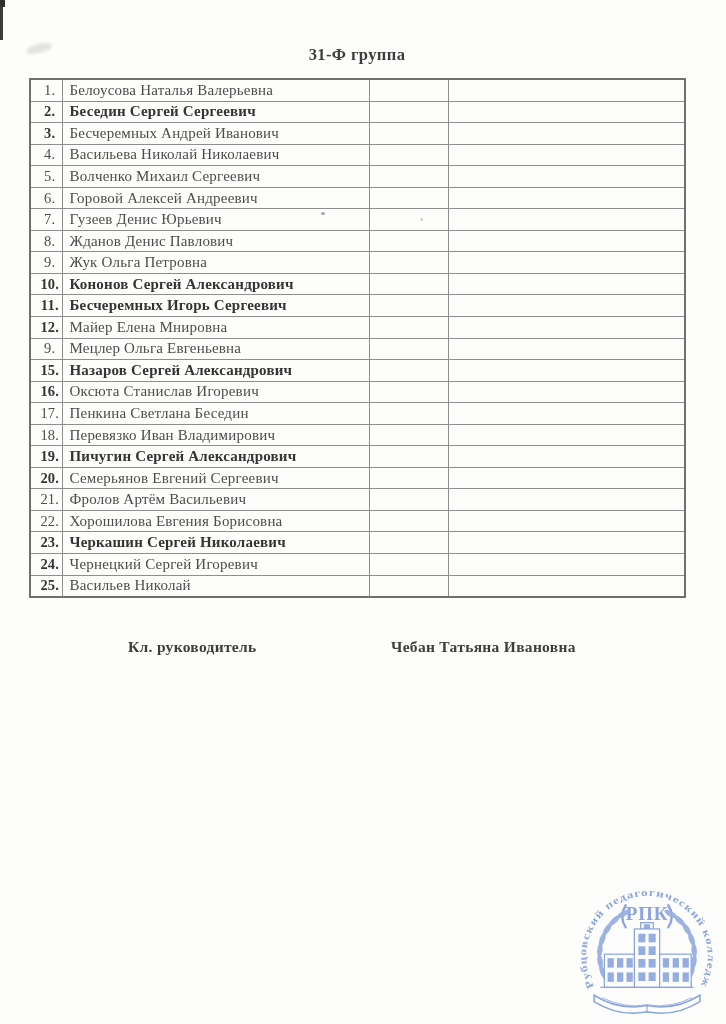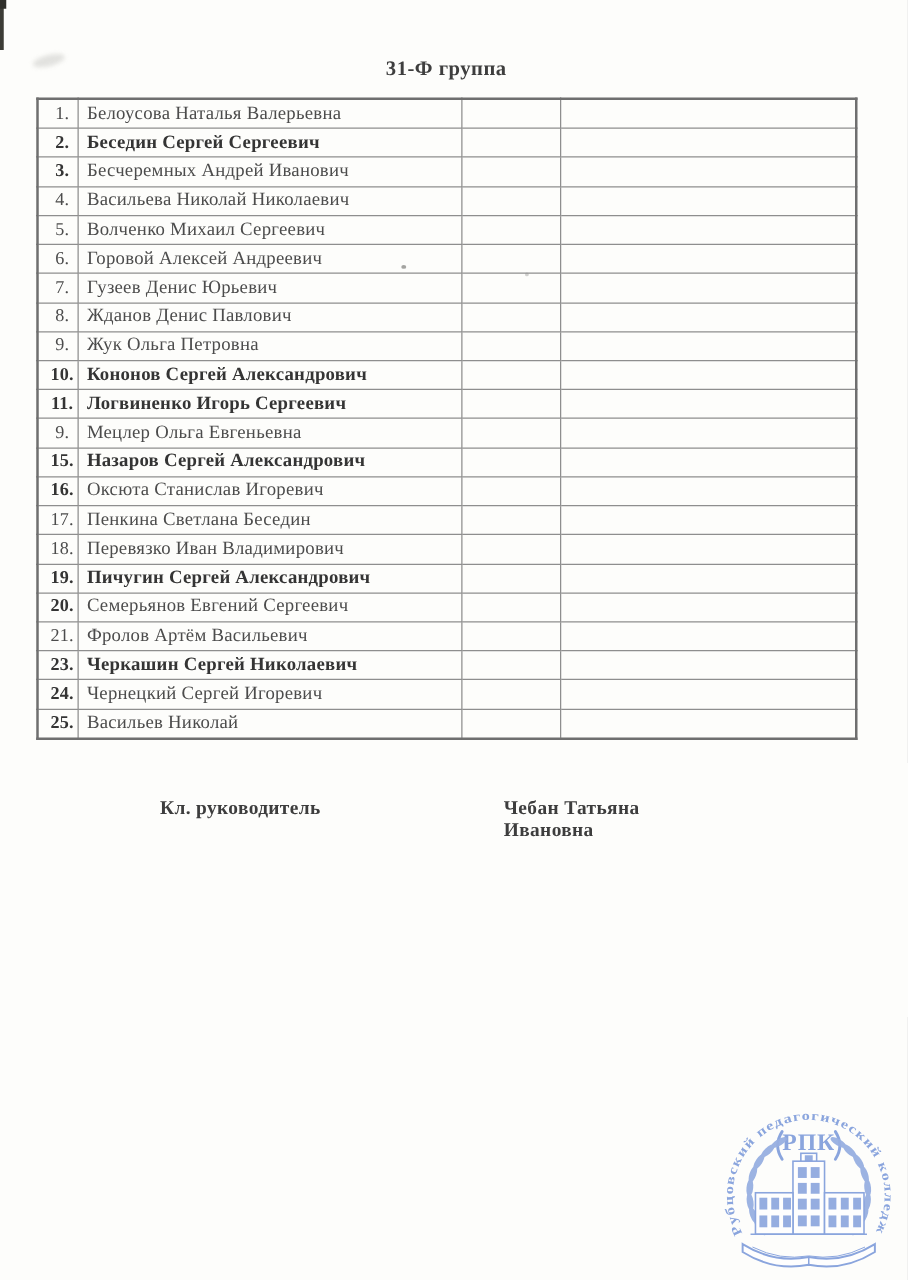--- a/index.html
+++ b/index.html
@@ -39,21 +39,21 @@
     height:20.56px;
     overflow:hidden;white-space:nowrap;
     letter-spacing:.2px;
   }
   table.roster{border:2px solid #6f6f6f;}
   td.num{text-align:center;padding:0;font-size:14.5px;}
   td.bold{font-weight:bold;color:#343434;letter-spacing:.3px;}
 
   .footer-line{position:absolute;top:638px;left:0;width:586px;height:22px;font-size:15.5px;font-weight:bold;color:#3d3d3d;}
   .footer-role{position:absolute;left:128px;top:0;letter-spacing:.3px;}
-  .footer-name{position:absolute;left:391px;top:0;letter-spacing:.3px;margin-left:12px;}
+  .footer-name{position:absolute;left:391px;top:0;letter-spacing:.3px;}
 
   .logo-wrap{position:absolute;left:572px;top:880px;width:150px;height:150px;opacity:.88;}
   .logo-wrap svg{display:block;}
 </style>
 </head>
 <body>
 
 <div class="page">
 
   <div class="edge-mark"></div>
@@ -127,21 +127,27 @@
           <td></td>
         </tr>
         <tr>
           <td class="num bold">10.</td>
           <td class="bold">Кононов Сергей Александрович</td>
           <td></td>
           <td></td>
         </tr>
         <tr>
           <td class="num bold">11.</td>
-          <td class="bold">Логвиненко Игорь Сергеевич</td>
+          <td class="bold">Бесчеремных Игорь Сергеевич</td>
+          <td></td>
+          <td></td>
+        </tr>
+        <tr>
+          <td class="num bold">12.</td>
+          <td class="">Майер Елена Мнировна</td>
           <td></td>
           <td></td>
         </tr>
         <tr>
           <td class="num">9.</td>
           <td class="">Мецлер Ольга Евгеньевна</td>
           <td></td>
           <td></td>
         </tr>
         <tr>
@@ -176,20 +182,26 @@
         </tr>
         <tr>
           <td class="num bold">20.</td>
           <td class="">Семерьянов Евгений Сергеевич</td>
           <td></td>
           <td></td>
         </tr>
         <tr>
           <td class="num">21.</td>
           <td class="">Фролов Артём Васильевич</td>
+          <td></td>
+          <td></td>
+        </tr>
+        <tr>
+          <td class="num">22.</td>
+          <td class="">Хорошилова Евгения Борисовна</td>
           <td></td>
           <td></td>
         </tr>
         <tr>
           <td class="num bold">23.</td>
           <td class="bold">Черкашин Сергей Николаевич</td>
           <td></td>
           <td></td>
         </tr>
         <tr>

